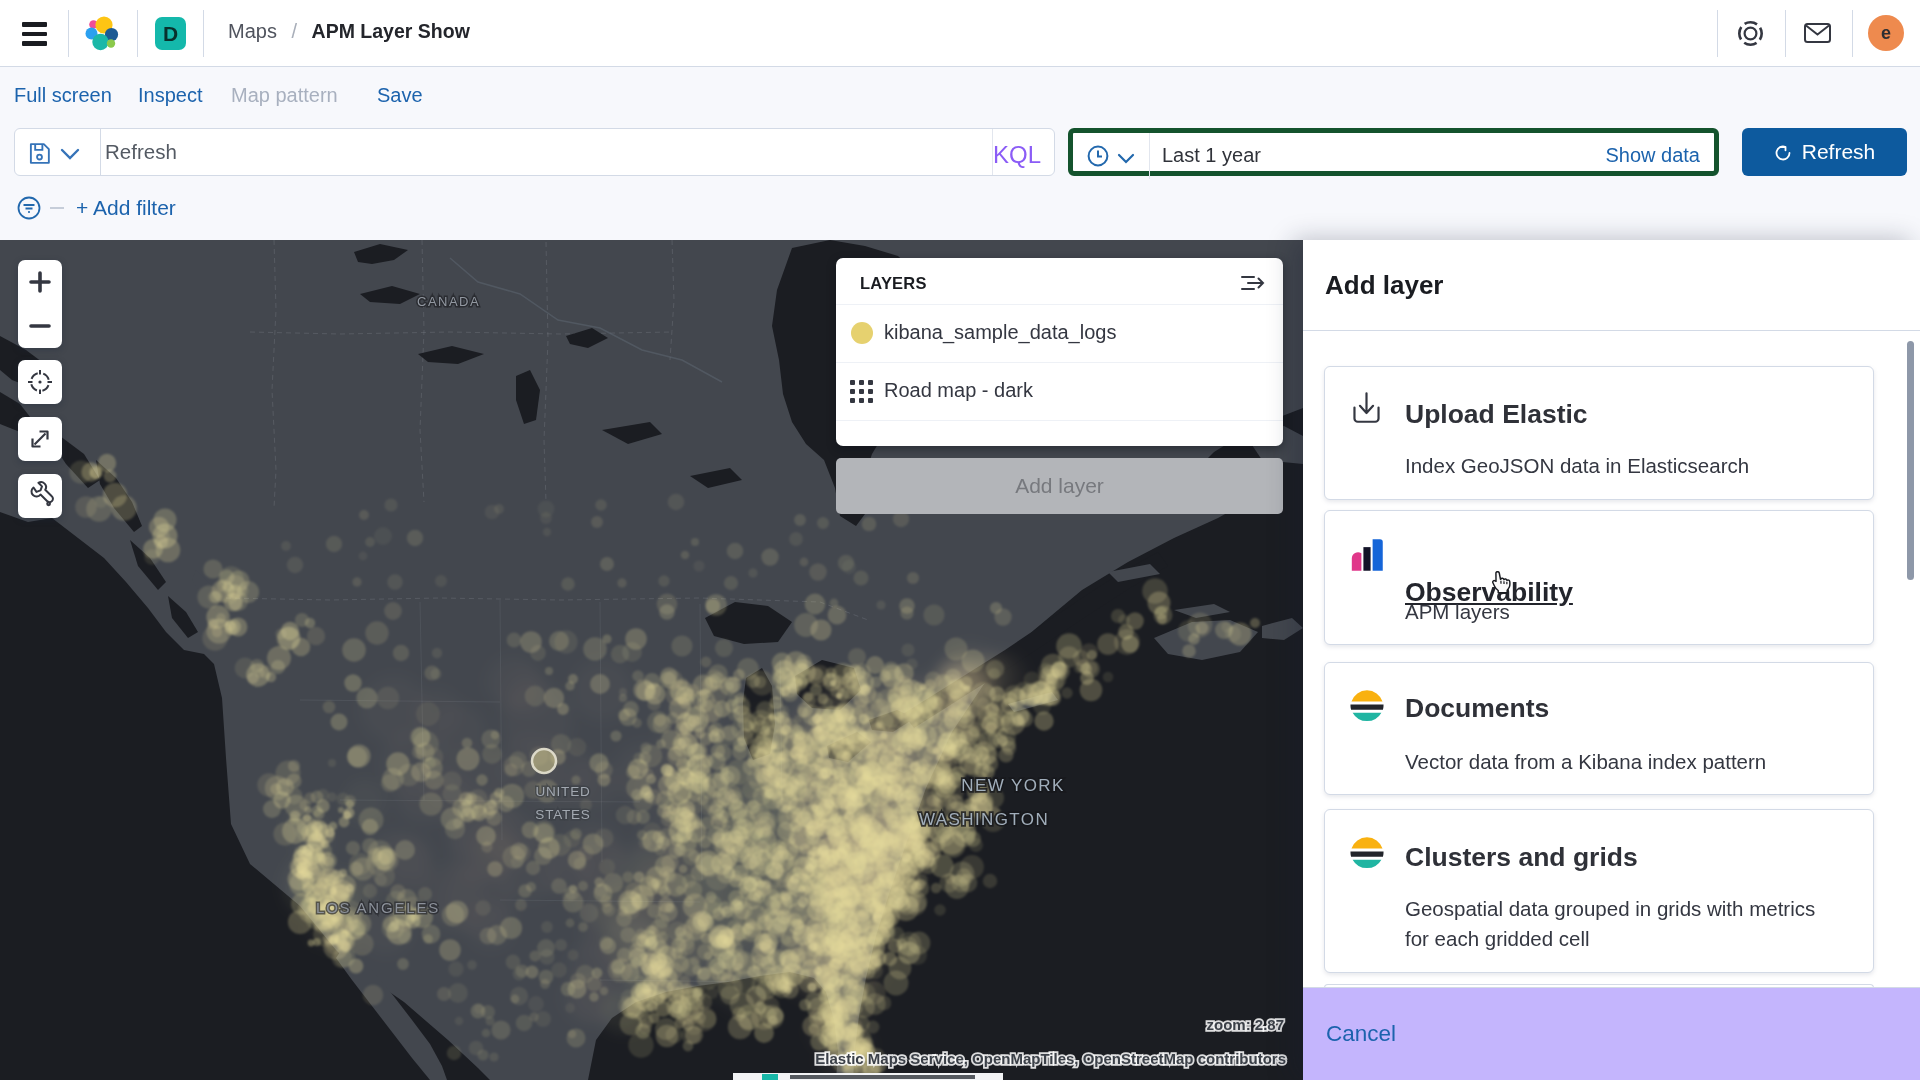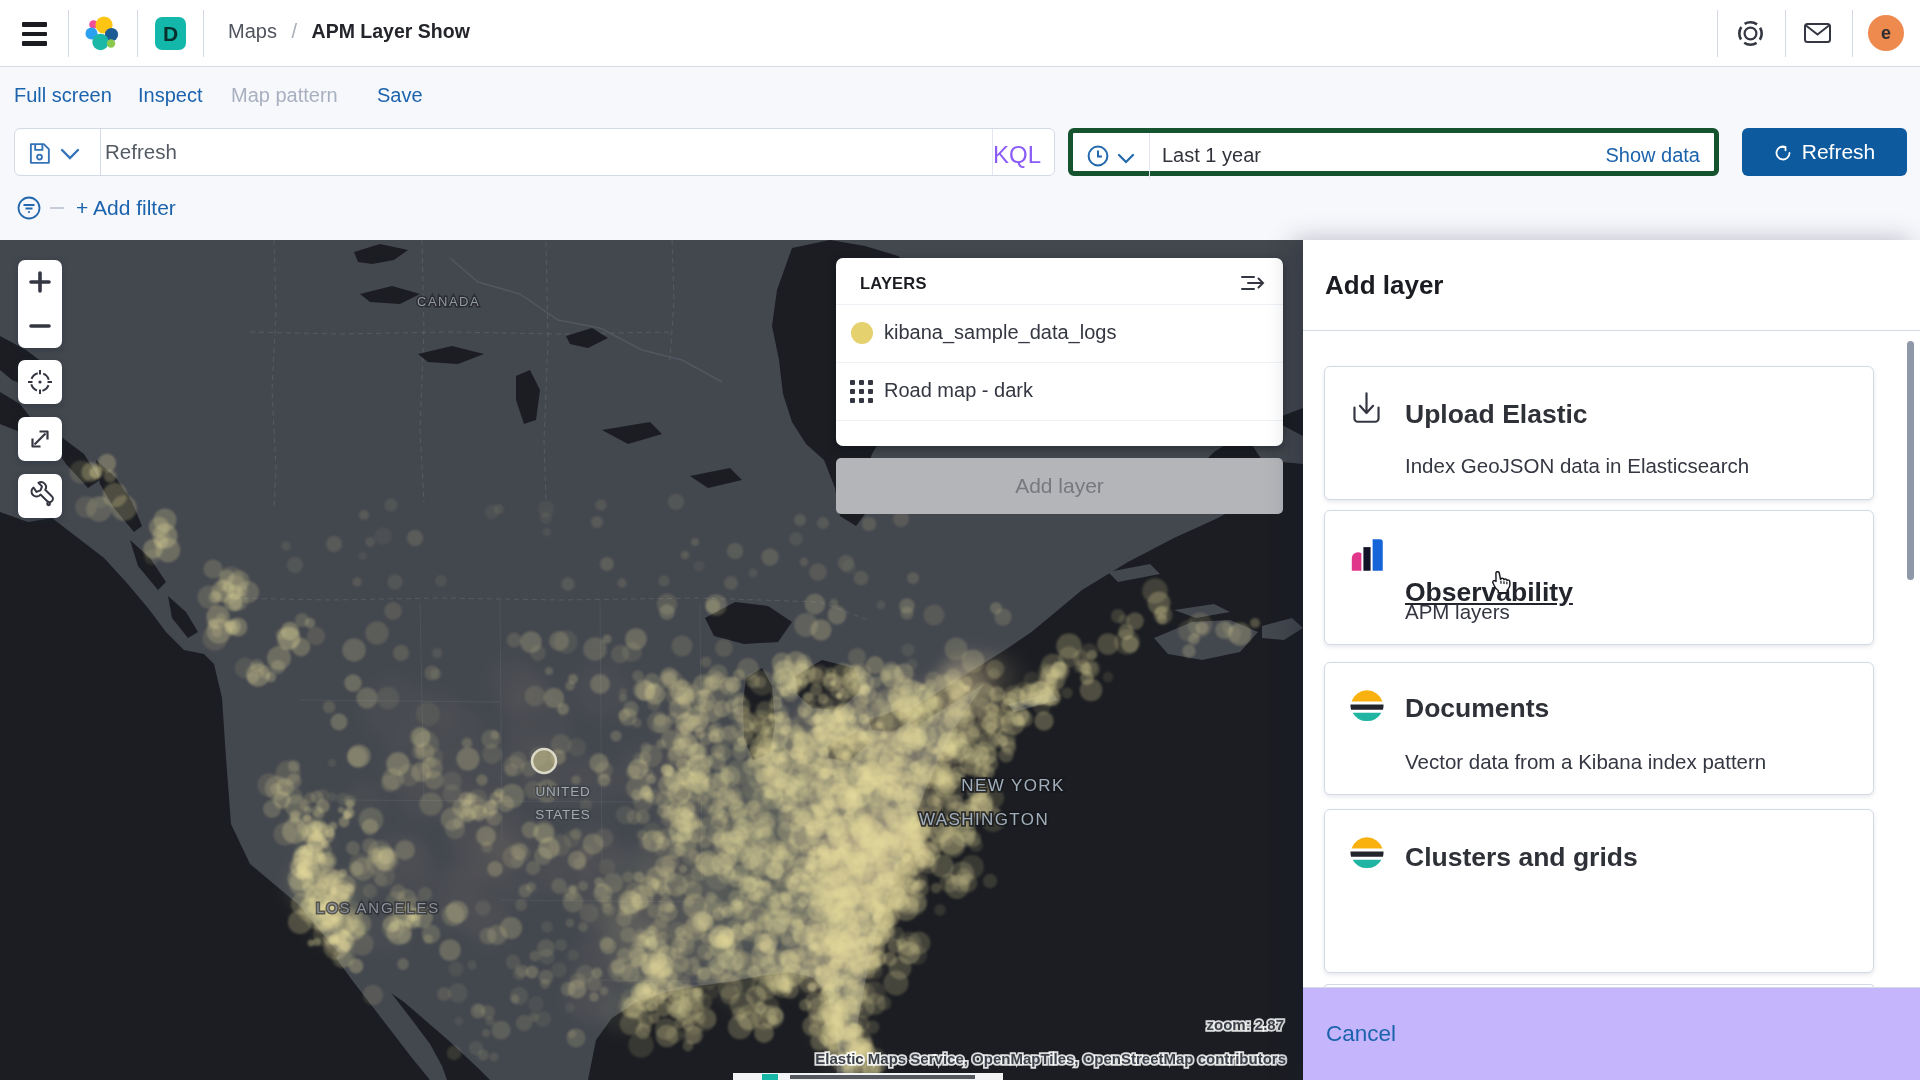--- a/index.html
+++ b/index.html
@@ -2979,20 +2979,21 @@
       <div class="sub" style="top:84px;">Vector data from a Kibana index pattern</div>
     </div>
 
     <div class="card" style="top:569px;height:164px;">
       <svg class="ico" style="top:26px" width="36" height="36" viewBox="0 0 32 32">
         <path d="M2.2,11.2 a14.5,14.5 0 0 1 27.6,0 Z" fill="#f9b110"></path>
         <path d="M1.3,13.8 h29.4 a15,15 0 0 1 -0.5,4.6 h-28.4 a15,15 0 0 1 -0.5,-4.6 Z" fill="#22252b"></path>
         <path d="M3.2,21 h25.6 a14.7,14.7 0 0 1 -25.6,0 Z" fill="#20b5a2"></path>
       </svg>
       <div class="ttl" style="top:32px;">Clusters and grids</div>
+      <div class="sub" style="top:84px;">Geospatial data grouped in grids with metrics<br>for each gridded cell</div>
     </div>
 
     <div class="sliver"></div>
     <div class="ftr">
         <div class="cancel">Cancel</div>
       </div>
   </div>
 
 </div>
 </body></html>

